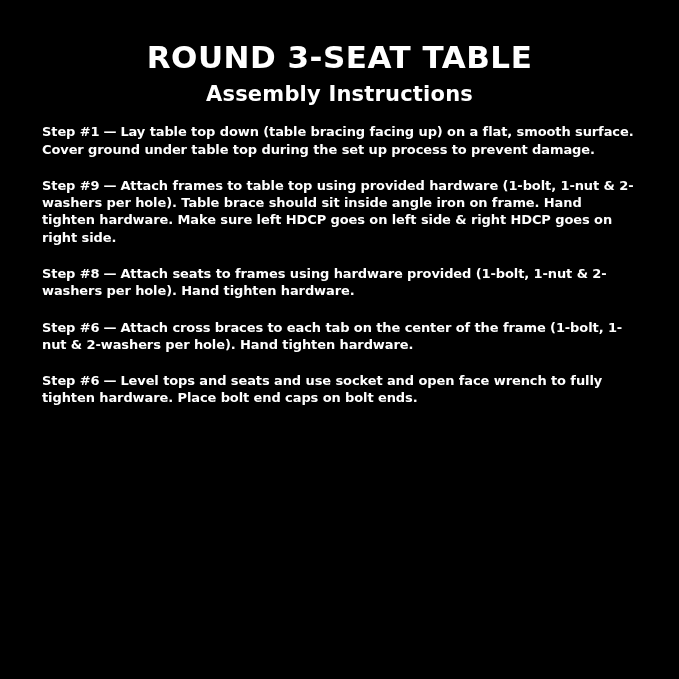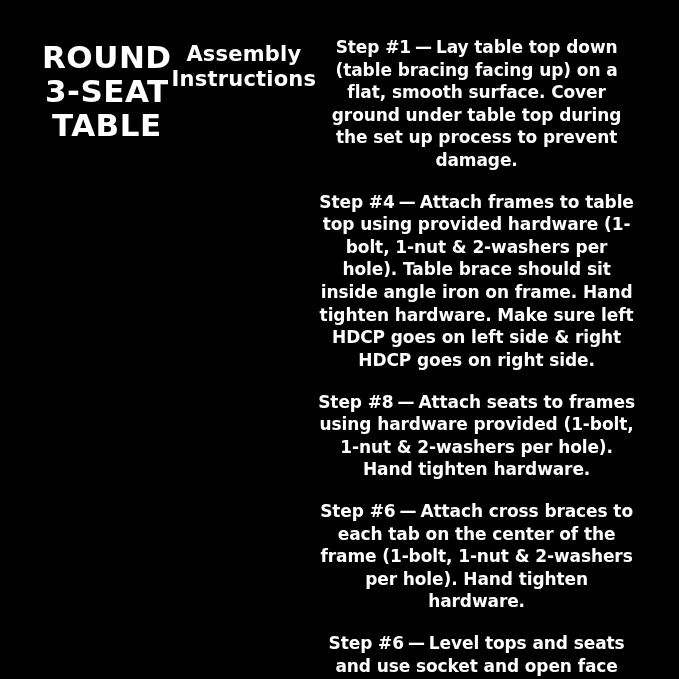--- a/index.html
+++ b/index.html
@@ -13,21 +13,21 @@
     color: #ffffff;
     font-family: "DejaVu Sans", sans-serif;
     overflow: hidden;
   }
   .page {
     width: 679px;
     height: 679px;
     box-sizing: border-box;
     padding: 36px 42px 20px 42px;
     display: flex;
-    flex-direction: row;
+    flex-direction: column;
   }
   .title {
     text-align: center;
     font-size: 31px;
     font-weight: bold;
     letter-spacing: 0.5px;
     line-height: 1.1;
     margin: 4px 0 2px 0;
   }
   .subtitle {
@@ -36,26 +36,25 @@
     font-weight: bold;
     letter-spacing: 0.2px;
     line-height: 1.2;
     margin: 6px 0 16px 0;
   }
   .steps {
     display: flex;
     flex-direction: column;
   }
   .step {
-    font-size: 17px;
+    font-size: 13px;
     font-weight: bold;
     line-height: 1.33;
     margin-bottom: 19px;
     letter-spacing: -0.1px;
-    text-align: center;
   }
   .step:last-child {
     margin-bottom: 0;
   }
   .step-label {
     white-space: nowrap;
   }
   .dash {
     padding: 0 4px;
   }
@@ -68,21 +67,21 @@
   <div class="title">ROUND 3-SEAT TABLE</div>
   <div class="subtitle">Assembly Instructions</div>
 
   <div class="steps">
 
     <div class="step">
       <span class="step-label">Step #1</span><span class="dash">—</span><span>Lay table top down (table bracing facing up) on a flat, smooth surface. Cover ground under table top during the set up process to prevent damage.</span>
     </div>
 
     <div class="step">
-      <span class="step-label">Step #4</span><span class="dash">—</span><span>Attach frames to table top using provided hardware (1-bolt, 1-nut &amp; 2-washers per hole). Table brace should sit inside angle iron on frame. Hand tighten hardware. Make sure left HDCP goes on left side &amp; right HDCP goes on right side.</span>
+      <span class="step-label">Step #9</span><span class="dash">—</span><span>Attach frames to table top using provided hardware (1-bolt, 1-nut &amp; 2-washers per hole). Table brace should sit inside angle iron on frame. Hand tighten hardware. Make sure left HDCP goes on left side &amp; right HDCP goes on right side.</span>
     </div>
 
     <div class="step">
       <span class="step-label">Step #8</span><span class="dash">—</span><span>Attach seats to frames using hardware provided (1-bolt, 1-nut &amp; 2-washers per hole). Hand tighten hardware.</span>
     </div>
 
     <div class="step">
       <span class="step-label">Step #6</span><span class="dash">—</span><span>Attach cross braces to each tab on the center of the frame (1-bolt, 1-nut &amp; 2-washers per hole). Hand tighten hardware.</span>
     </div>
 

